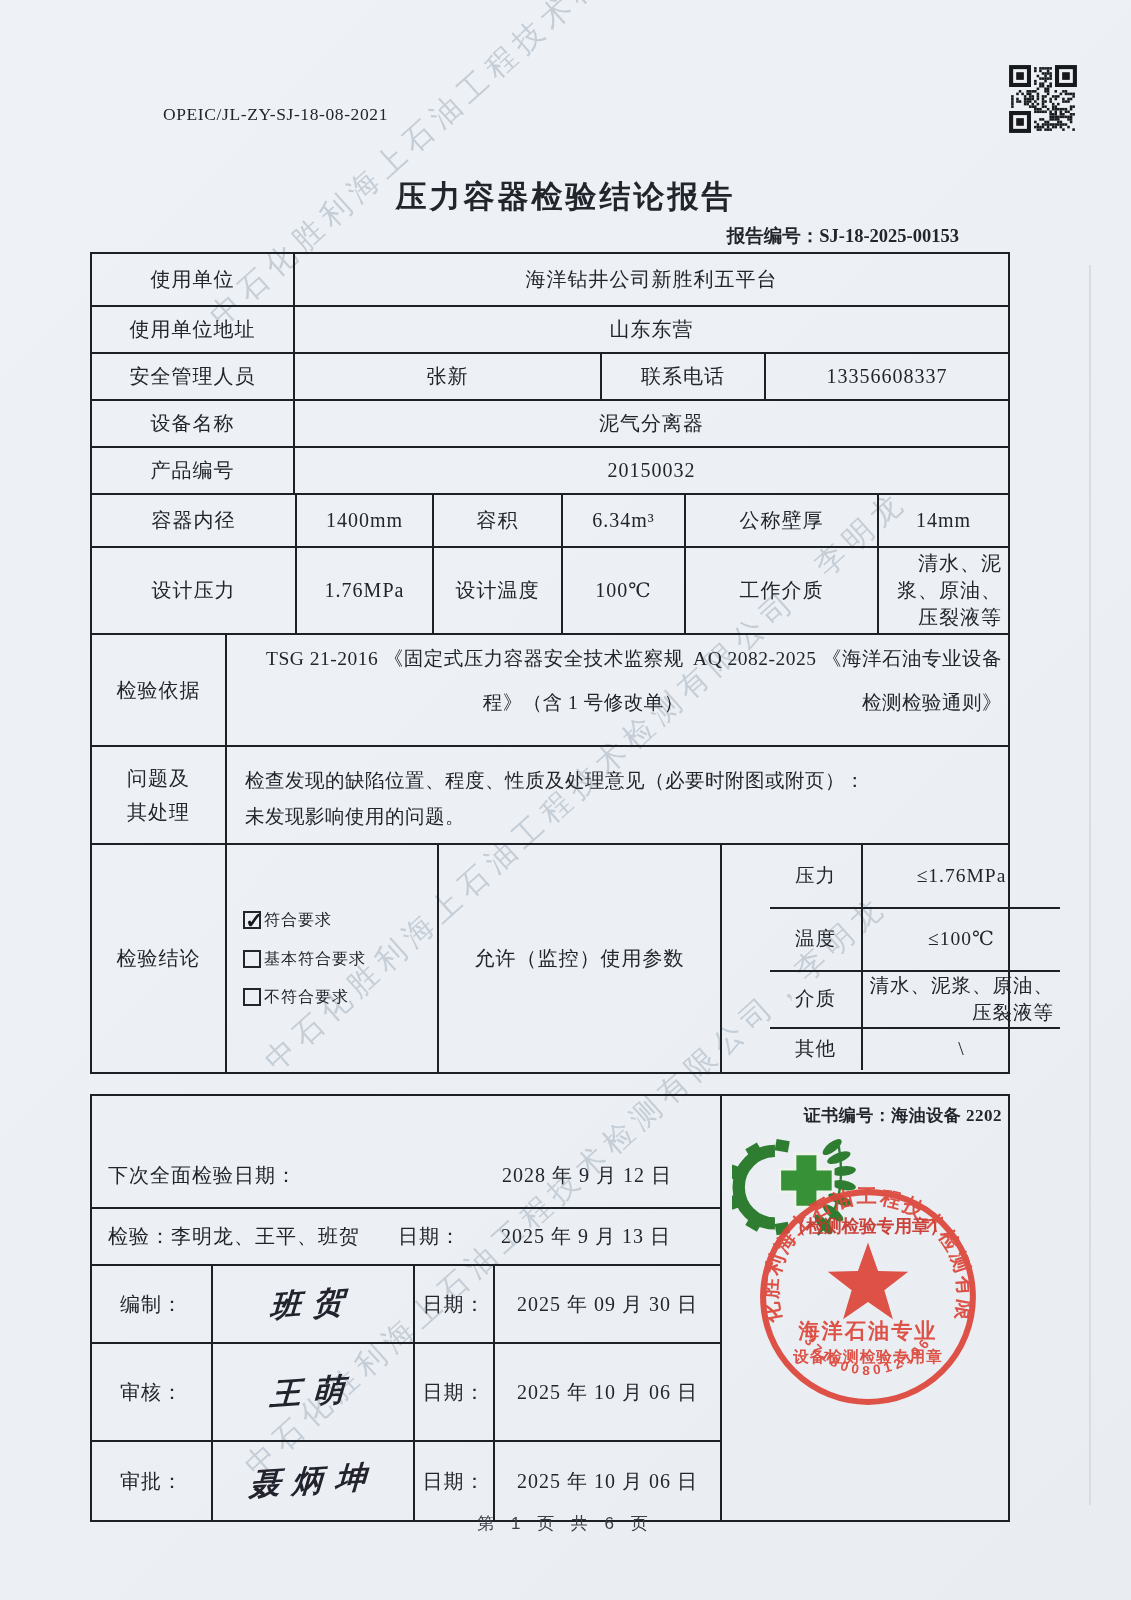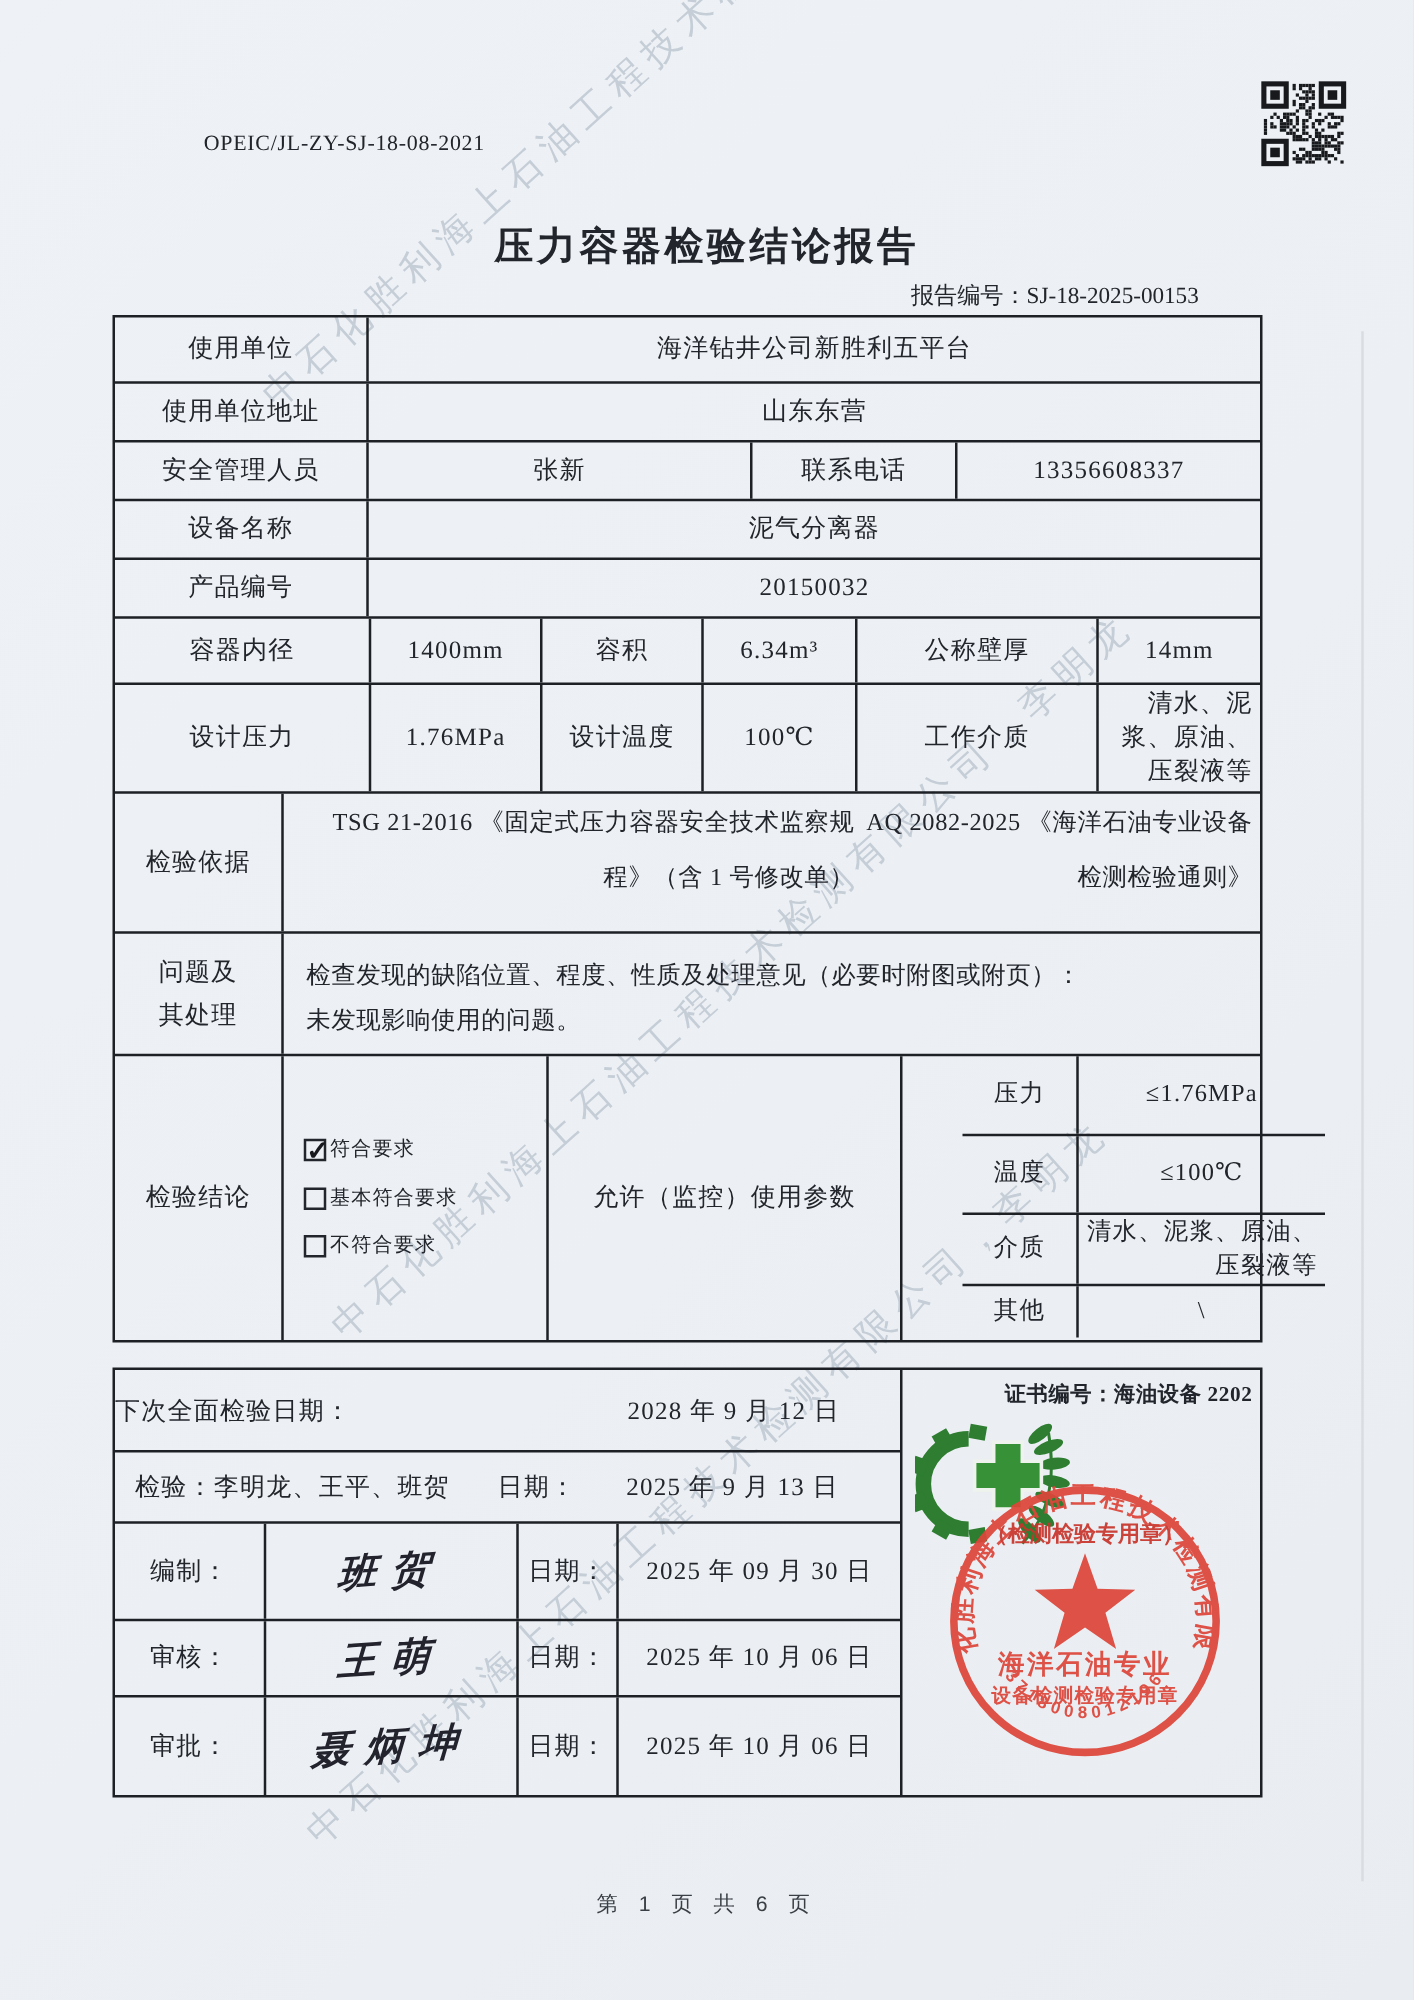--- a/index.html
+++ b/index.html
@@ -21,21 +21,21 @@
   }
   .wm1 { left:215px; top:300px; }
   .wm2 { left:270px; top:1045px; }
   .wm3 { left:250px; top:1450px; }
   
   .doc-code { position:absolute; left:163px; top:104px; font-size:17.5px; letter-spacing:.6px; z-index:2; }
   .qr { position:absolute; left:1006px; top:62px; width:74px; height:74px; z-index:2; }
   .title { position:absolute; left:0; top:176px; width:1131px; text-align:center;
            font-family:"Liberation Sans","DejaVu Sans",sans-serif;
            font-size:31px; font-weight:700; letter-spacing:3px; z-index:2; }
-  .report-no { position:absolute; right:172px; top:223px; font-size:18.5px; font-weight:400; z-index:2; }
+  .report-no { position:absolute; right:172px; top:223px; font-size:18.5px; font-weight:700; z-index:2; }
   
   .tbl { position:absolute; left:90px; width:920px; border:2px solid #1d2025; z-index:2; }
   .tbl-main { top:252px; }
   .tbl-lower { top:1094px; display:flex; }
   .trow { display:flex; border-bottom:2px solid #1d2025; align-items:stretch; }
   .trow:last-child { border-bottom:none; }
   .cell { border-right:2px solid #1d2025; display:flex; align-items:center; justify-content:center;
           text-align:right; font-size:20px; letter-spacing:1px; line-height:1.35; padding:2px 6px; }
   .cell.grow { flex:1 1 auto; }
   .cell.last { border-right:none; }
@@ -54,22 +54,22 @@
   .box { display:inline-block; width:18px; height:18px; border:2px solid #22252b; margin-right:3px; position:relative; }
   .box.checked::after { content:"✓"; position:absolute; left:0px; top:-7px; font-size:22px; font-weight:700; color:#16181d; }
   .sub-col { display:flex; flex-direction:column; flex:0 0 290px;margin-left:48px; }
   .sub-row { display:flex; border-bottom:2px solid #1d2025; }
   .sub-row:last-child { border-bottom:none; }
   .sh64{height:64px}.sh63{height:63px}.sh57{height:57px}.sh41{height:41px}
   .sub-row .cell { font-size:19.5px; }
   
   .low-left { flex:0 0 630px; border-right:2px solid #1d2025; display:flex; flex-direction:column; }
   .low-row { display:flex; align-items:center; border-bottom:2px solid #1d2025; font-size:20px; letter-spacing:1px; }
-  .lh66{height:66px}.lh57{height:57px}.lh78{height:78px}.lh79{height:61px}.lh78b{height:78px;border-bottom:none}
-  .next-row { padding-left:0; }
+  .lh66{height:66px}.lh57{height:57px}.lh78{height:78px}.lh79{height:98px}.lh78b{height:78px;border-bottom:none}
+  .next-row { padding-left:16px;margin-top:47px; }
   .next-row .date { margin-left:auto; margin-right:48px; }
   .insp-row { padding-left:16px; }
   .insp-row .dlbl { margin-left:38px; }
   .insp-row .date { margin-left:40px; }
   .sign-row .cell { height:100%; font-size:20px; }
   .sig { font-size:31px; letter-spacing:12px; color:#23232e; font-weight:600;
          transform:rotate(-4deg) skewX(-7deg); font-style:italic; }
   .low-right { flex:1 1 auto; position:relative; }
   .cert-no { position:absolute; top:8px; right:6px; font-size:17px; font-weight:700; letter-spacing:.5px; }
   .logo { position:absolute; left:10px; top:18px; width:124px; height:132px; }

